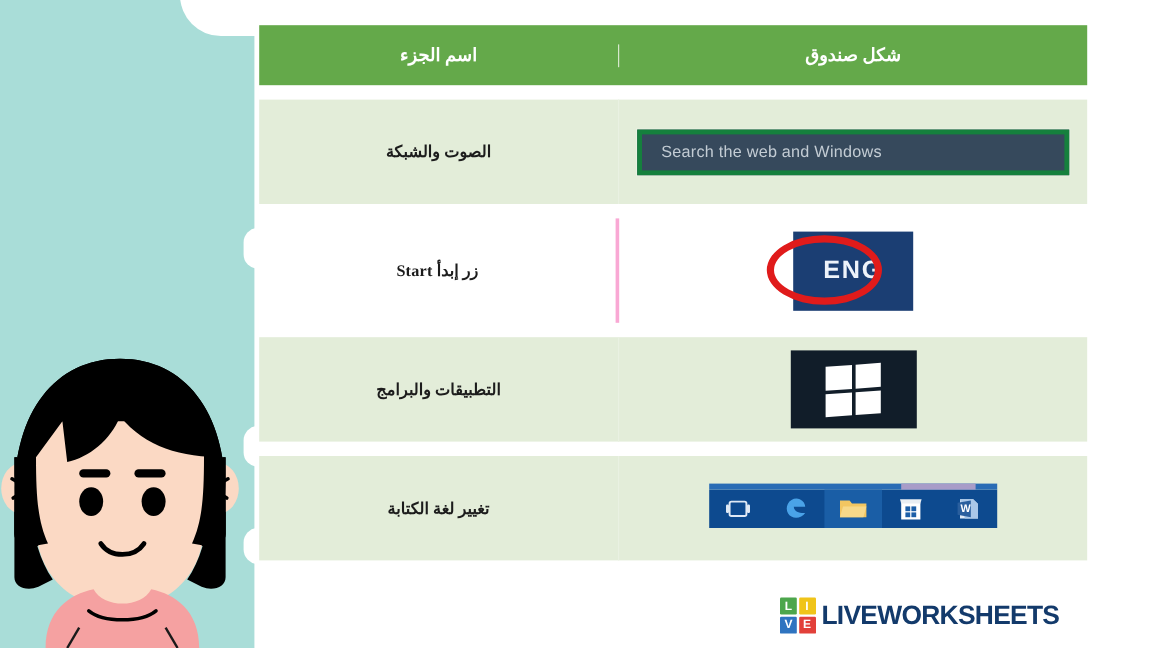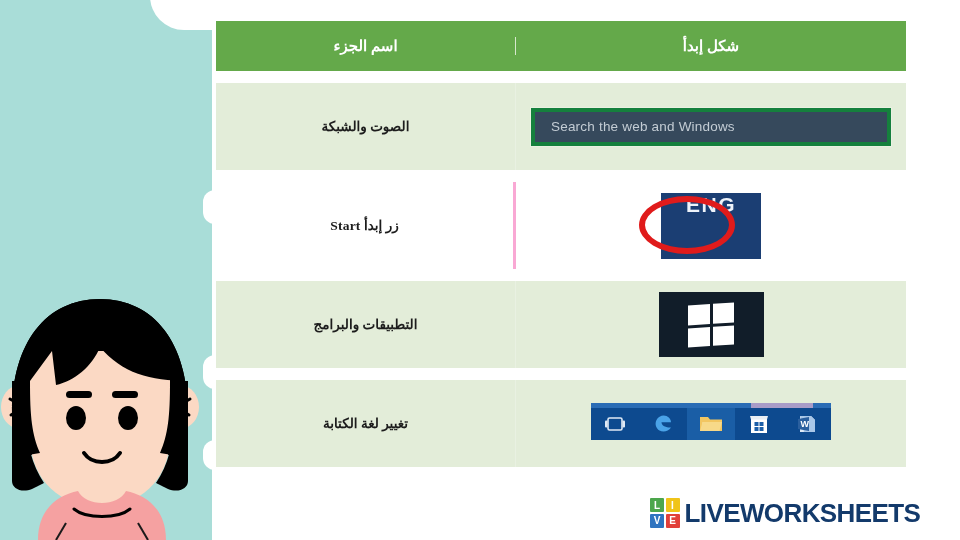--- a/index.html
+++ b/index.html
@@ -71,21 +71,21 @@
     box-sizing:border-box;
     box-shadow:0 0 0 1px rgba(255,255,255,.25);
   }
   .searchbox span{
     color:#c3ccd4;font-size:13.5px;padding-left:16px;
     font-family:"Liberation Sans",sans-serif;letter-spacing:.2px;
   }
 
   .engbox{
     position:relative;width:100px;height:66px;background:#1b3e73;
-    display:flex;align-items:flex-start;justify-content:center;
+    display:flex;align-items:center;justify-content:center;
   }
   .engbox .eng{
     color:#eef3fa;font-size:21px;font-weight:700;letter-spacing:1.5px;
     font-family:"Liberation Sans",sans-serif;
   }
   .redring{
     position:absolute;left:-22px;top:3px;width:96px;height:58px;
     border:6px solid #e01b1b;border-radius:50%;
     box-sizing:border-box;
   }
@@ -125,21 +125,21 @@
   .lws-tiles div{
     display:flex;align-items:center;justify-content:center;
     color:#ffffff;font-size:10px;font-weight:700;
     font-family:"Liberation Sans",sans-serif;border-radius:1px;
   }
   .lt-l{background:#4ca64c;}
   .lt-i{background:#f0c419;}
   .lt-v{background:#2f74c0;}
   .lt-e{background:#e2403a;}
   .lws-word{
-    color:#133a6b;font-size:26px;font-weight:700;letter-spacing:-.6px;
+    color:#133a6b;font-size:22px;font-weight:700;letter-spacing:-.6px;
     font-family:"Liberation Sans",sans-serif;line-height:1;
   }
 </style>
 </head>
 <body>
 
 <div id="stage">
 
   <div class="teal-panel">
     <div class="teal-notch"></div>
@@ -182,21 +182,21 @@
     <path d="M74 224 C86 234 118 234 130 224" fill="none" stroke="#000" stroke-width="3" stroke-linecap="round"></path>
 
     <path d="M66 238 L56 255" fill="none" stroke="#1a1a1a" stroke-width="2"></path>
     <path d="M138 238 L148 255" fill="none" stroke="#1a1a1a" stroke-width="2"></path>
   </svg>
 
   <div class="table">
 
     <div class="row hdr">
       <div class="cell cell-name">اسم الجزء</div>
-      <div class="cell cell-shape">شكل إبدأ</div>
+      <div class="cell cell-shape">شكل صندوق</div>
     </div>
 
     <div class="row body-row alt">
       <div class="cell cell-name">الصوت والشبكة</div>
       <div class="cell cell-shape">
         <div class="shape-wrap">
           <div class="searchbox">
             <span>Search the web and Windows</span>
           </div>
         </div>

